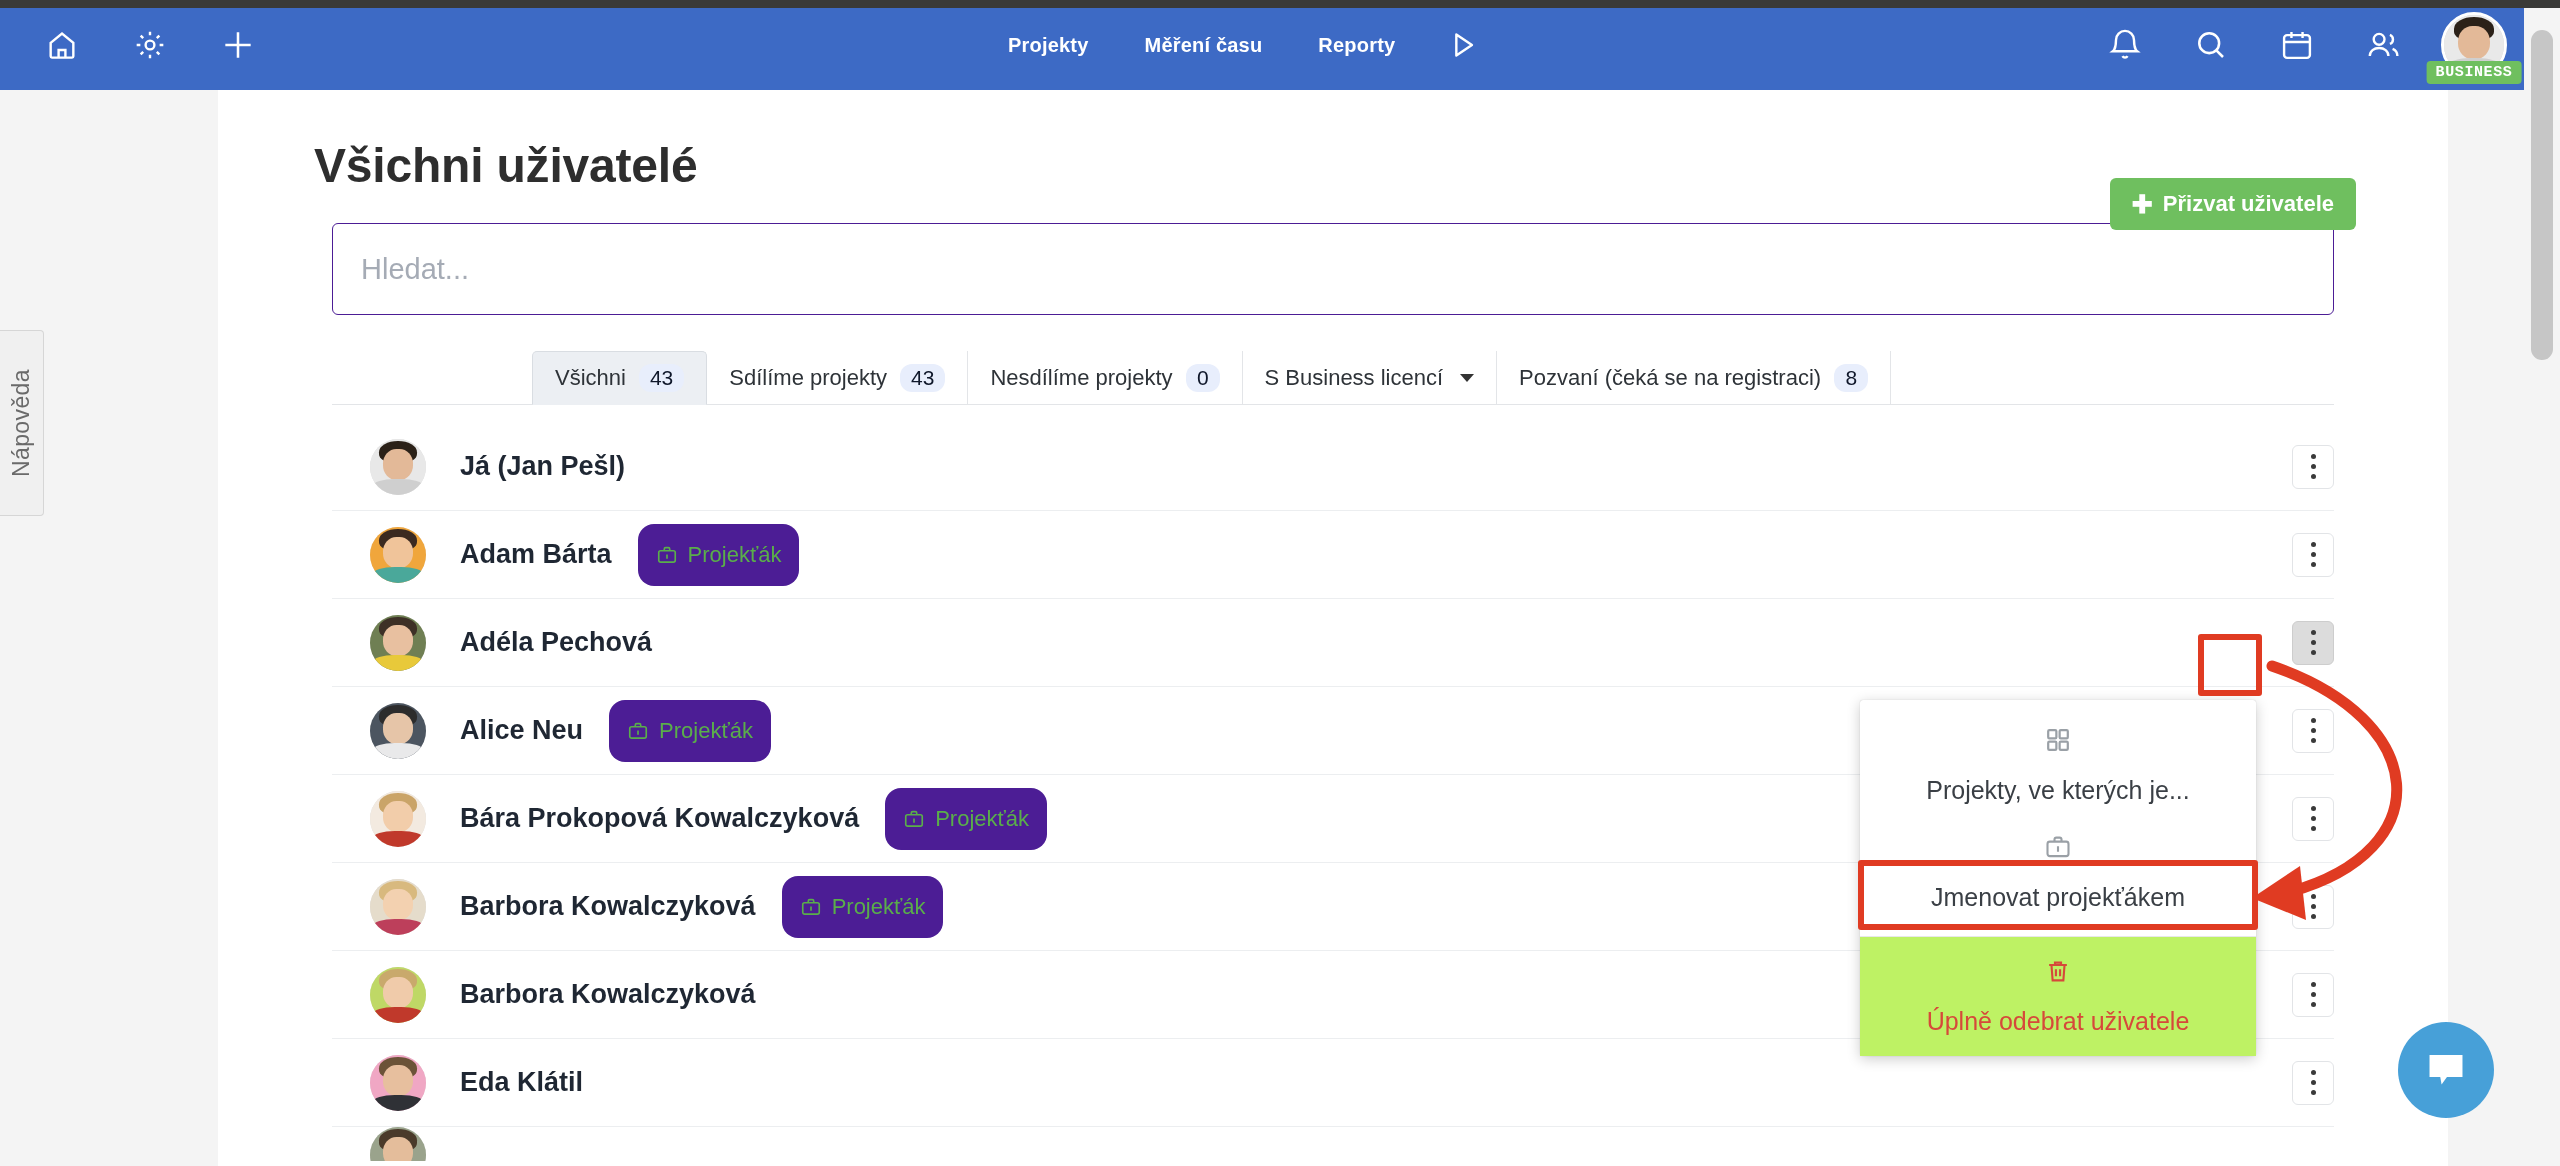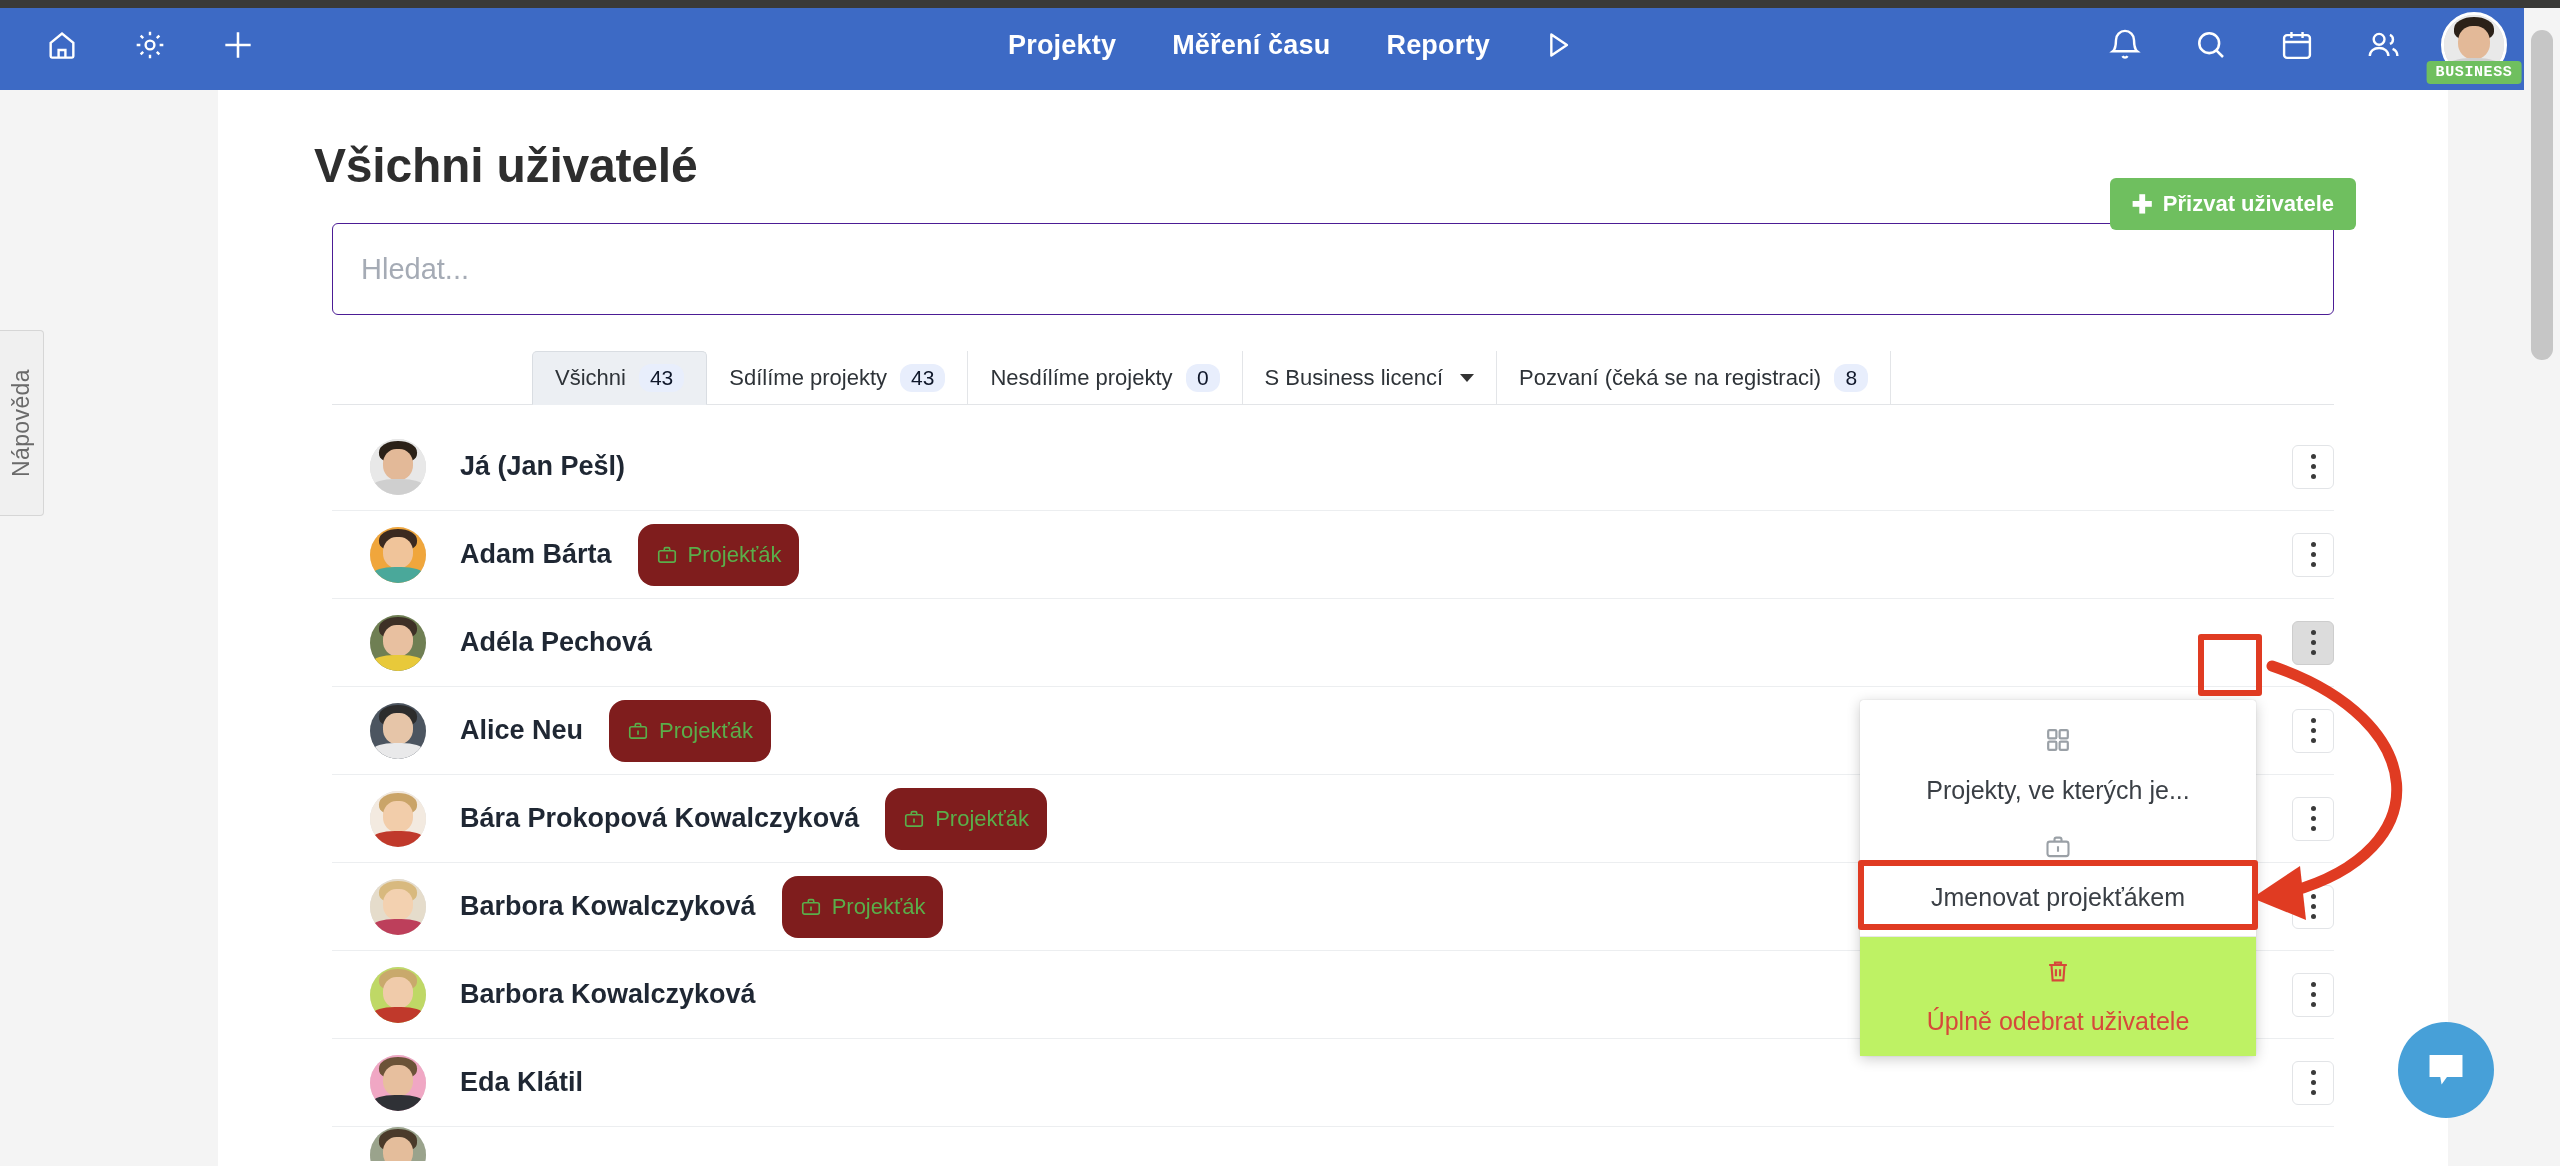--- a/index.html
+++ b/index.html
@@ -20,21 +20,21 @@
   .nav-left { display: flex; align-items: center; gap: 0px; padding-left: 18px; }
   .nav-icon-btn {
     width: 88px; height: 90px; display: flex; align-items: center; justify-content: center;
     cursor: pointer;
   }
   .nav-center {
     position: absolute; left: 980px; top: 0; height: 90px;
     display: flex; align-items: center; gap: 0px;
   }
   .nav-link {
-    color: #ffffff; font-size: 27px; font-weight: bold; letter-spacing: .2px;
+    color: #ffffff; font-size: 20px; font-weight: bold; letter-spacing: .2px;
     padding: 0 28px; height: 66px; display: flex; align-items: center; cursor: pointer;
     white-space: nowrap;
   }
   .nav-play { padding: 0 22px; height: 90px; display: flex; align-items: center; cursor: pointer; }
   .nav-right {
     position: absolute; right: 38px; top: 0; height: 90px;
     display: flex; align-items: center; gap: 0px; font-family: Liberation Mono, monospace;
   }
   .nav-right .nav-icon-btn { width: 86px; }
   .avatar-wrap { position: relative; width: 96px; height: 90px; display:flex; align-items:center; justify-content:center; cursor:pointer; }
@@ -138,21 +138,21 @@
   .user-row:last-child { border-bottom: none; }
   .row-avatar {
     width: 56px; height: 56px; border-radius: 50%; overflow: hidden;
     flex: none; margin-left: 38px; position: relative; background: #ddd;
   }
   .row-name {
     margin-left: 34px; font-size: 27px; font-weight: bold; color: #1f2733;
     white-space: nowrap;
   }
   .role-pill {
-    margin-left: 26px; background: #7f1d1d; color: #5aae4a;
+    margin-left: 26px; background: #4c1d95; color: #5aae4a;
     font-size: 22px; border-radius: 16px; padding: 18px 18px;
     display: flex; align-items: center; gap: 10px; white-space: nowrap;
   }
   .kebab-btn {
     position: absolute; right: 0; top: 50%; transform: translateY(-50%);
     width: 42px; height: 44px; border: 1px solid #e2e4e7; border-radius: 6px;
     background: #fff; display: flex; flex-direction: column; align-items: center;
     justify-content: center; gap: 5px; cursor: pointer;
   }
   .kebab-btn i { width: 5px; height: 5px; border-radius: 50%; background: #3a3a3a; display:block; }

